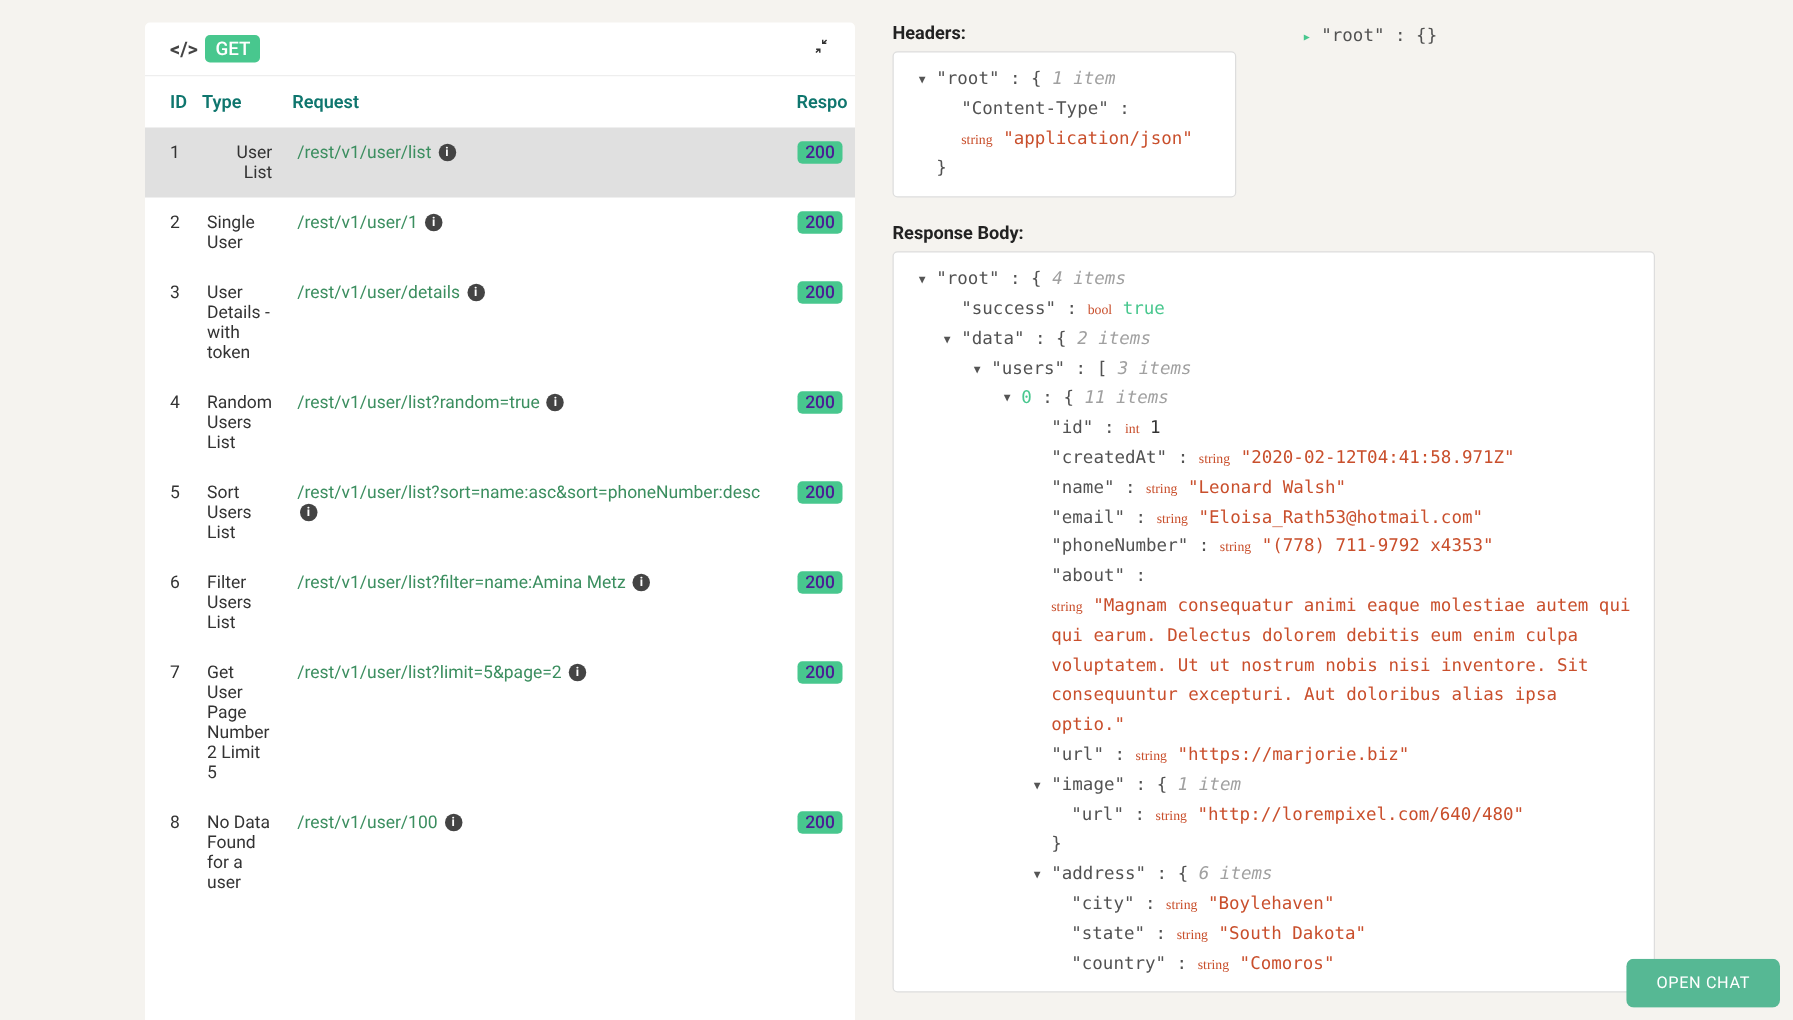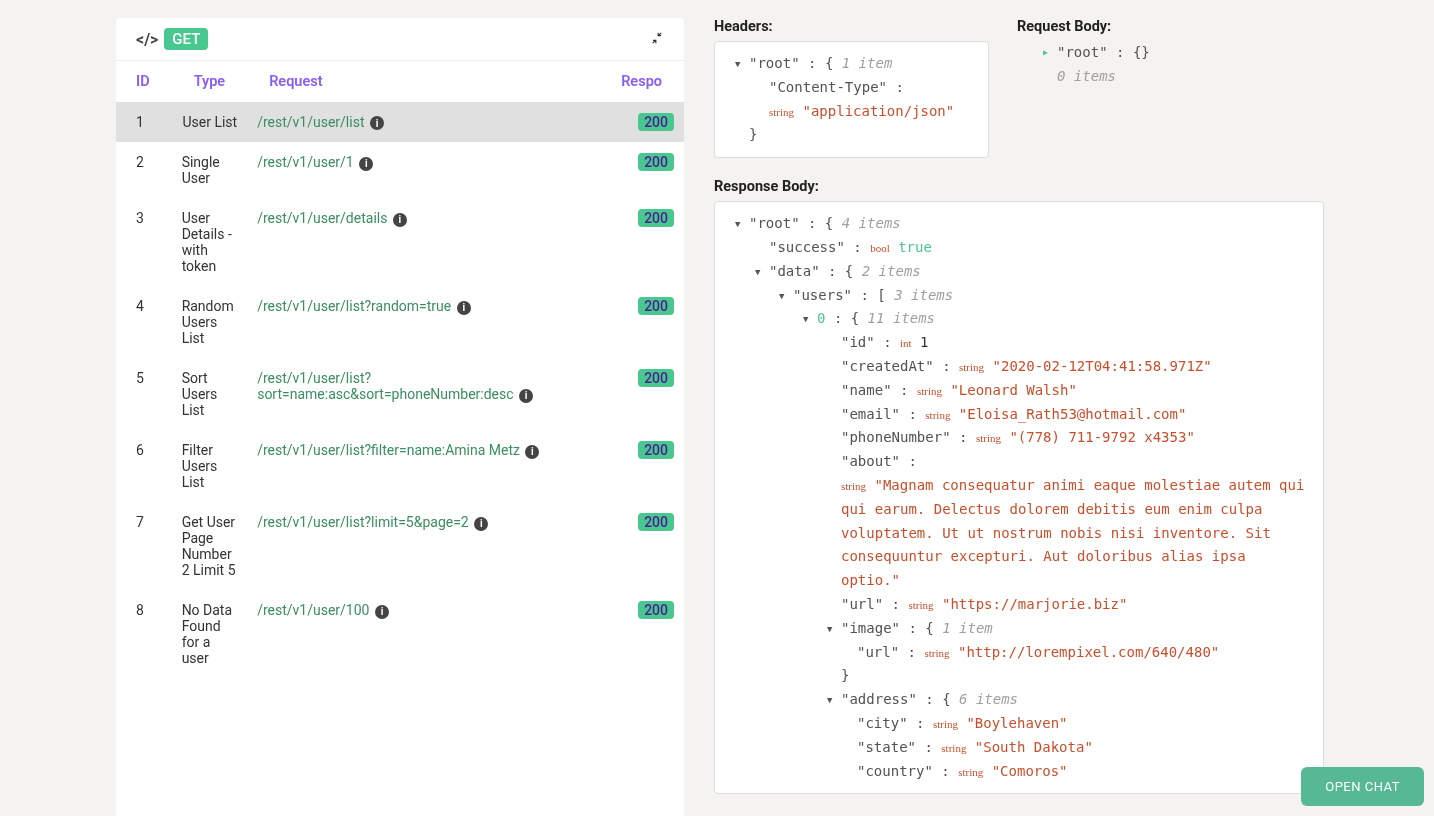--- a/index.html
+++ b/index.html
@@ -6,21 +6,21 @@
 body { font-family: -apple-system, BlinkMacSystemFont, "Segoe UI", Roboto, sans-serif; background: #f5f3ef; color: #333; font-size: 14px; width: 1434px; height: 816px; overflow: hidden; }
 .container { display: flex; width: 100%; height: 100%; }
 .left-panel { background: #fff; width: 568px; margin-left: 116px; margin-top: 18px; border-radius: 4px 4px 0 0; overflow-y: auto; }
 .right-panel { flex: 1; padding: 18px 110px 0 30px; overflow-y: auto; }
 .panel-header { padding: 10px 20px; border-bottom: 1px solid #eee; display: flex; align-items: center; justify-content: space-between; }
 .panel-header-left { display: flex; align-items: center; gap: 6px; }
 .code-icon { font-size: 16px; color: #444; font-weight: bold; }
 .method-badge { background: #48c78e; color: #fff; padding: 2px 8px; border-radius: 4px; font-size: 15px; font-weight: 500; }
 .collapse-icon { font-size: 14px; color: #333; cursor: pointer; }
 table { width: 100%; border-collapse: collapse; }
-th { text-align: left; padding: 12px 22px; font-weight: 600; color: #8b5cf6; font-size: 14.5px; }
+th { text-align: left; padding: 12px 6px; font-weight: 600; color: #0f766e; font-size: 14.5px; }
 th:first-child { padding-left: 20px; }
 td { padding: 12px 10px; vertical-align: top; color: #333; }
 td:first-child { padding-left: 20px; }
 tr.selected td { background: #e0e0e0; }
 .request-link { color: #3b8e5f; }
 .info-icon { display: inline-flex; width: 14px; height: 14px; background: #444; color: #fff; border-radius: 50%; font-size: 10px; font-weight: bold; align-items: center; justify-content: center; vertical-align: middle; margin-left: 2px; font-style: normal; }
 .status-badge { background: #48c78e; color: #4c1d95; padding: 1px 6px; border-radius: 4px; font-size: 14px; font-weight: 500; }
 .section-title { font-weight: 700; margin-bottom: 6px; font-size: 14.5px; color: #222; }
 .top-row { display: flex; gap: 28px; margin-bottom: 20px; }
 .headers-col { flex: 0 0 275px; }
@@ -129,24 +129,22 @@
       <div class="headers-col">
         <div class="section-title">Headers:</div>
         <div class="json-box json-tree">
           <div class="json-row indent-1"><span class="caret">▼</span><span class="key">"root"</span> <span class="punct">:</span> <span class="punct">{</span> <span class="items-hint">1 item</span></div>
           <div class="json-row indent-2"><span class="key">"Content-Type"</span> <span class="punct">:</span></div>
           <div class="json-row indent-2"><span class="type-hint">string</span> <span class="str-val">"application/json"</span></div>
           <div class="json-row indent-1"><span class="punct">}</span></div>
         </div>
       </div>
       <div class="reqbody-col">
-        <div class="section-title">Request Body:</div>
         <div class="json-tree">
           <div class="json-row indent-2"><span class="caret-right">▶</span><span class="key">"root"</span> <span class="punct">:</span> <span class="punct">{}</span></div>
-          <div class="json-row indent-2"><span class="items-hint">0 items</span></div>
         </div>
       </div>
     </div>
 
     <div class="section-title">Response Body:</div>
     <div class="json-box json-tree" style="min-height:570px;">
       <div class="json-row indent-1"><span class="caret">▼</span><span class="key">"root"</span> <span class="punct">: {</span> <span class="items-hint">4 items</span></div>
       <div class="json-row indent-2"><span class="key">"success"</span> <span class="punct">:</span> <span class="type-hint">bool</span> <span class="bool-val">true</span></div>
       <div class="json-row indent-2"><span class="caret">▼</span><span class="key">"data"</span> <span class="punct">: {</span> <span class="items-hint">2 items</span></div>
       <div class="json-row indent-3"><span class="caret">▼</span><span class="key">"users"</span> <span class="punct">: [</span> <span class="items-hint">3 items</span></div>

